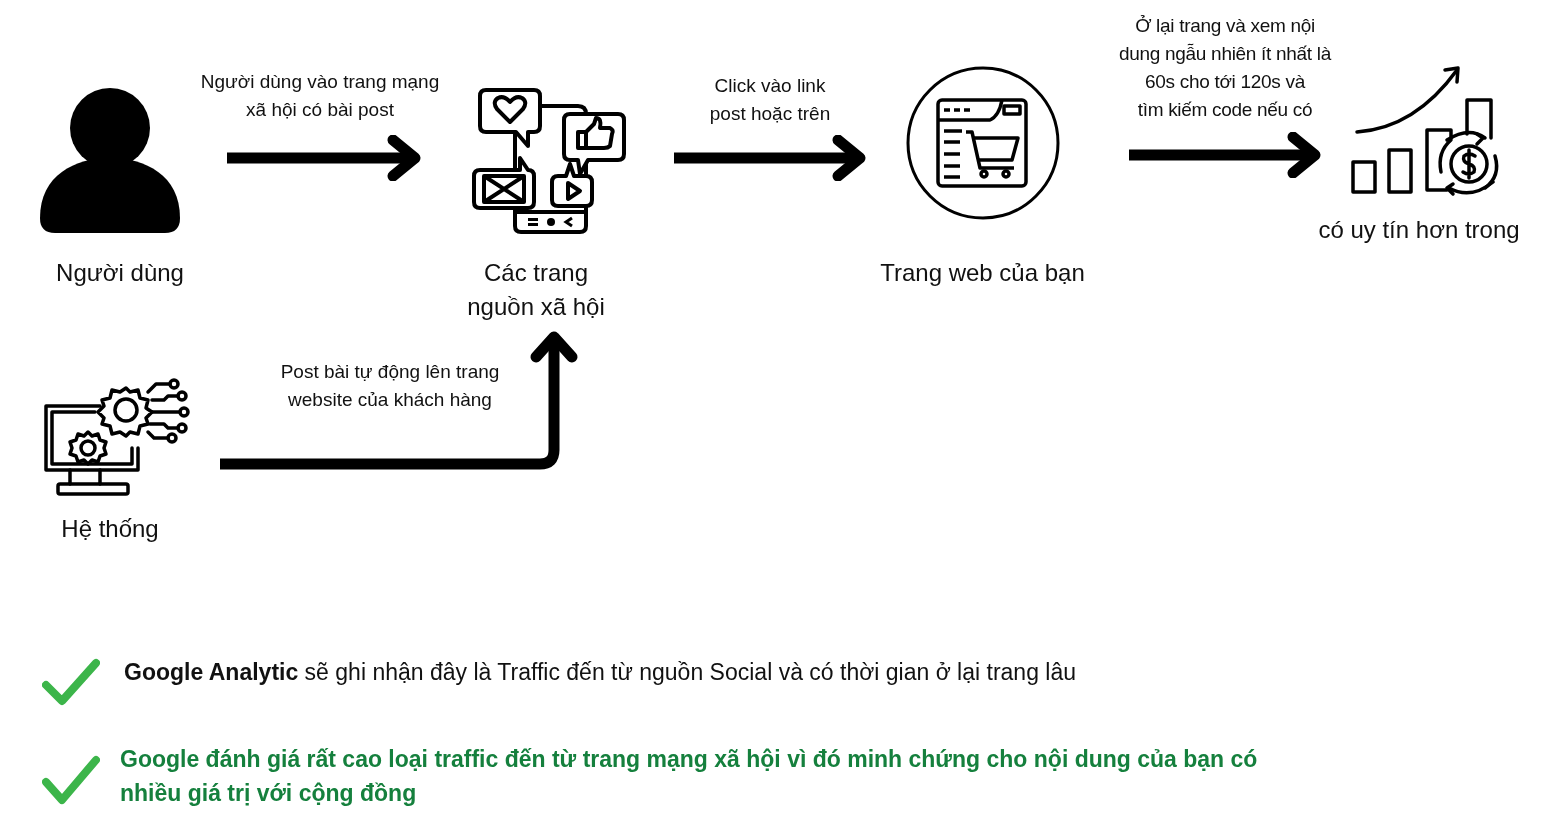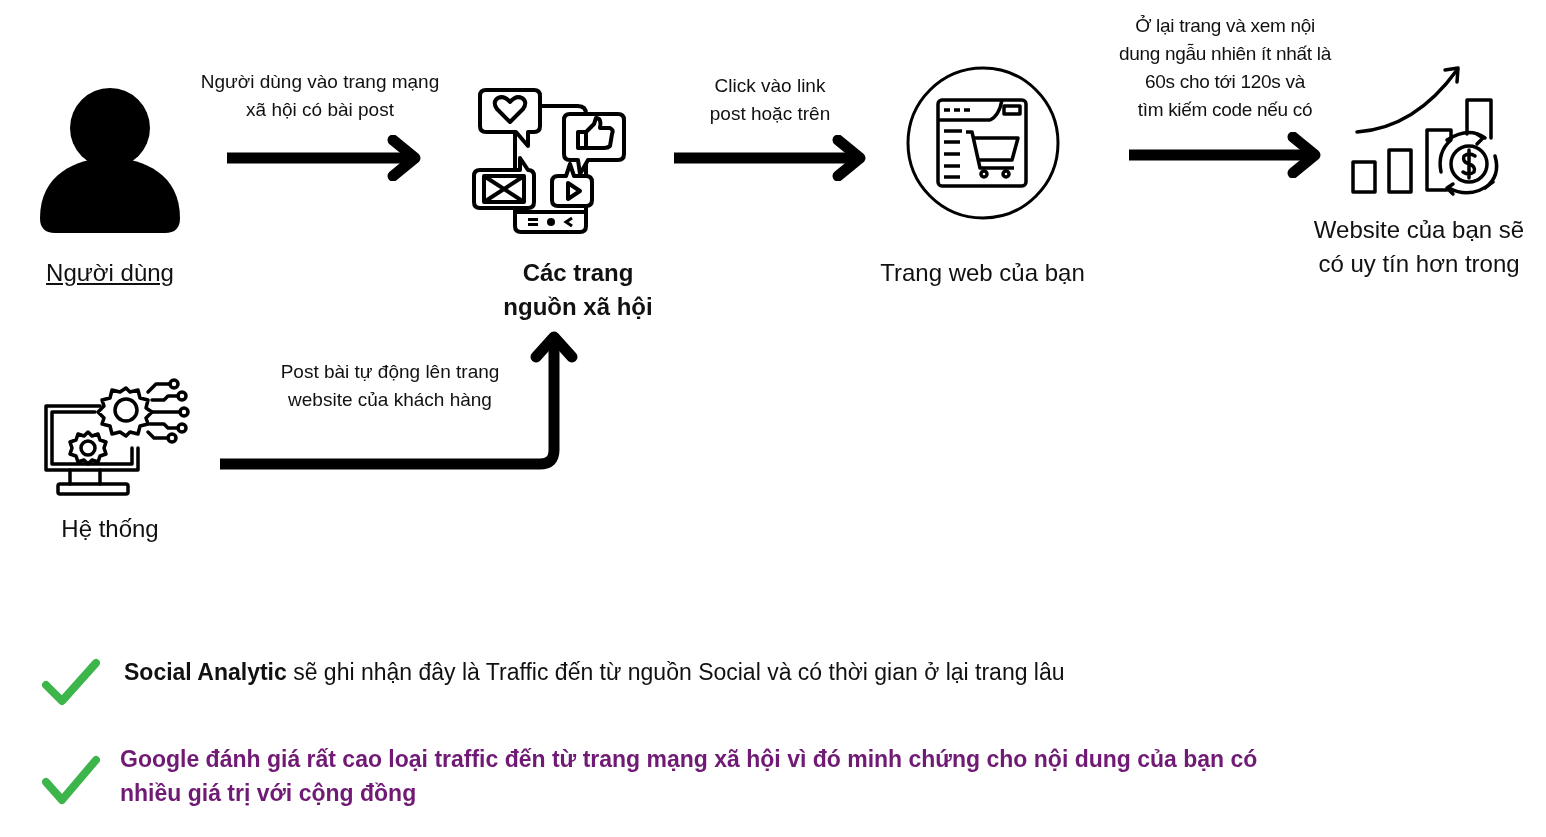--- a/index.html
+++ b/index.html
@@ -5,32 +5,32 @@
   html, body { margin:0; padding:0; background:#ffffff; }
   body { width:1546px; height:837px; position:relative; overflow:hidden; font-family:"Liberation Sans","DejaVu Sans",sans-serif; color:#111; }
   .abs { position:absolute; }
   .label { text-align:center; font-size:24px; line-height:34px; color:#111; }
   .small { text-align:center; font-size:19px; line-height:28px; color:#111; }
   .narrow { letter-spacing:-0.3px; }
   svg { display:block; }
   .check-row { position:absolute; display:flex; align-items:flex-start; }
   .check-text { font-size:23px; line-height:34px; }
   .bold { font-weight:bold; }
-  .blue { color:#701a75; font-weight:bold; }
+  .blue { color:#15803d; font-weight:bold; }
 </style>
 </head>
 <body>
 
 <div class="abs" style="left:30px;top:80px;width:160px;height:160px;">
   <svg width="160" height="160" viewBox="0 0 160 160">
     <circle cx="80" cy="48" r="40" fill="#000"></circle>
     <path d="M10 138 C10 95 45 78 80 78 C115 78 150 95 150 138 Q150 153 135 153 L25 153 Q10 153 10 138 Z" fill="#000"></path>
   </svg>
 </div>
-<div class="abs label" style="left:10px;top:256px;width:200px;text-decoration:underline;">Người dùng</div>
+<div class="abs label" style="left:20px;top:256px;width:200px;">Người dùng</div>
 
 <div class="abs small" style="left:160px;top:68px;width:320px;">
   <div>Người dùng vào trang mạng</div>
   <div>xã hội có bài post</div>
 </div>
 <svg class="abs" style="left:225px;top:135px;" width="200" height="46" viewBox="0 0 200 46">
   <line x1="2" y1="23" x2="188" y2="23" stroke="#000" stroke-width="11"></line>
   <polyline points="168,5 190,23 168,41" fill="none" stroke="#000" stroke-width="11" stroke-linecap="round" stroke-linejoin="round"></polyline>
 </svg>
 
@@ -54,21 +54,21 @@
 
       <path d="M88 92 L96 92 L100 80 L104 92 L116 92 Q122 92 122 98 L122 116 Q122 122 116 122 L88 122 Q82 122 82 116 L82 98 Q82 92 88 92 Z" fill="#fff"></path>
       <path d="M98 99 L110 107 L98 115 Z"></path>
     </g>
     <rect x="58" y="134" width="10" height="3" fill="#000"></rect>
     <rect x="58" y="139" width="10" height="3" fill="#000"></rect>
     <circle cx="81" cy="138" r="4" fill="#000"></circle>
     <path d="M102 134 L96 138 L102 142" fill="none" stroke="#000" stroke-width="3"></path>
   </svg>
 </div>
-<div class="abs label" style="left:478px;top:256px;width:200px;font-weight:bold;">
+<div class="abs label" style="left:436px;top:256px;width:200px;">
   <div>Các trang</div>
   <div>nguồn xã hội</div>
 </div>
 
 <div class="abs small" style="left:660px;top:30px;width:220px;margin-top:42px;">
   <div>Click vào link</div>
   <div>post hoặc trên</div>
 </div>
 <svg class="abs" style="left:672px;top:135px;" width="200" height="46" viewBox="0 0 200 46">
   <line x1="2" y1="23" x2="186" y2="23" stroke="#000" stroke-width="11"></line>
@@ -118,21 +118,20 @@
       <path d="M140 128 Q156 116 150 96"></path>
       <path d="M102 80 Q124 66 140 78"></path>
       <path d="M148 122 Q126 140 104 128"></path>
       <path d="M132 74 L138 78 L132 84"></path>
       <path d="M108 124 L102 128 L108 134"></path>
       <path d="M130 96 Q124 92 119 96 Q117 102 124 104 Q131 106 129 112 Q124 116 118 112 M124 90 L124 118"></path>
     </g>
   </svg>
 </div>
 <div class="abs label" style="left:1295px;top:213px;width:248px;">
-  <div>Website của bạn sẽ</div>
   <div>có uy tín hơn trong</div>
 </div>
 
 <div class="abs" style="left:40px;top:378px;width:160px;height:120px;">
   <svg width="160" height="120" viewBox="0 0 160 120">
     <g fill="none" stroke="#000" stroke-width="3.5" stroke-linejoin="round" stroke-linecap="round">
       <path d="M60 28 L6 28 L6 92 L98 92 L98 70"></path>
       <path d="M12 34 L55 34 M12 34 L12 86 L92 86 L92 70"></path>
       <path d="M30 92 L30 106 M60 92 L60 106"></path>
       <rect x="18" y="106" width="70" height="10" rx="2"></rect>
@@ -164,21 +163,21 @@
 <svg class="abs" style="left:218px;top:325px;" width="370" height="150" viewBox="0 0 370 150">
   <path d="M2 139 L322 139 Q336 139 336 125 L336 16" fill="none" stroke="#000" stroke-width="11"></path>
   <polyline points="318,32 336,12 354,32" fill="none" stroke="#000" stroke-width="11" stroke-linecap="round" stroke-linejoin="round"></polyline>
 </svg>
 
 <div class="check-row" style="left:42px;top:655px;">
   <svg width="58" height="50" viewBox="0 0 58 50" style="margin-top:2px;">
     <path d="M4 28 L20 44 L54 6" fill="none" stroke="#3cb54a" stroke-width="8" stroke-linecap="round" stroke-linejoin="round"></path>
   </svg>
   <div class="check-text" style="margin-left:24px;">
-    <span class="bold">Social Analytic</span><span> sẽ ghi nhận đây là Traffic đến từ nguồn Social và có thời gian ở lại trang lâu</span>
+    <span class="bold">Google Analytic</span><span> sẽ ghi nhận đây là Traffic đến từ nguồn Social và có thời gian ở lại trang lâu</span>
   </div>
 </div>
 
 <div class="check-row" style="left:42px;top:742px;">
   <svg width="58" height="56" viewBox="0 0 58 56" style="margin-top:10px;">
     <path d="M4 30 L20 48 L54 8" fill="none" stroke="#3cb54a" stroke-width="8" stroke-linecap="round" stroke-linejoin="round"></path>
   </svg>
   <div class="check-text blue" style="margin-left:20px;">
     <div>Google đánh giá rất cao loại traffic đến từ trang mạng xã hội vì đó minh chứng cho nội dung của bạn có</div>
     <div>nhiều giá trị với cộng đồng</div>

